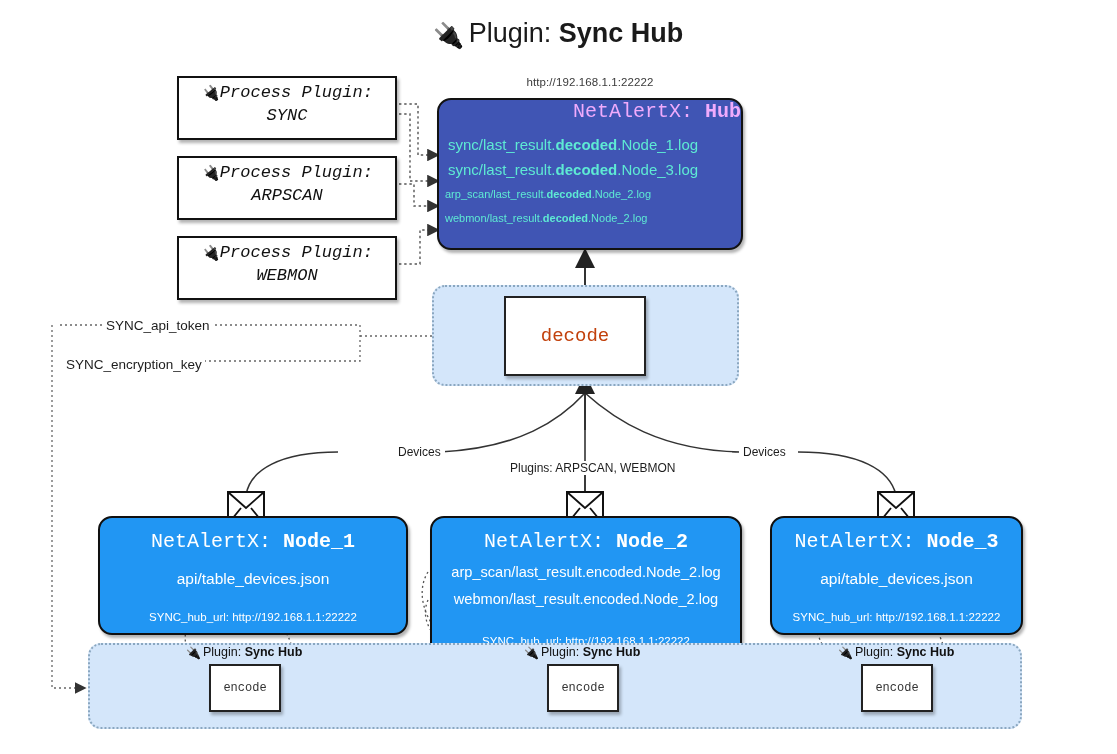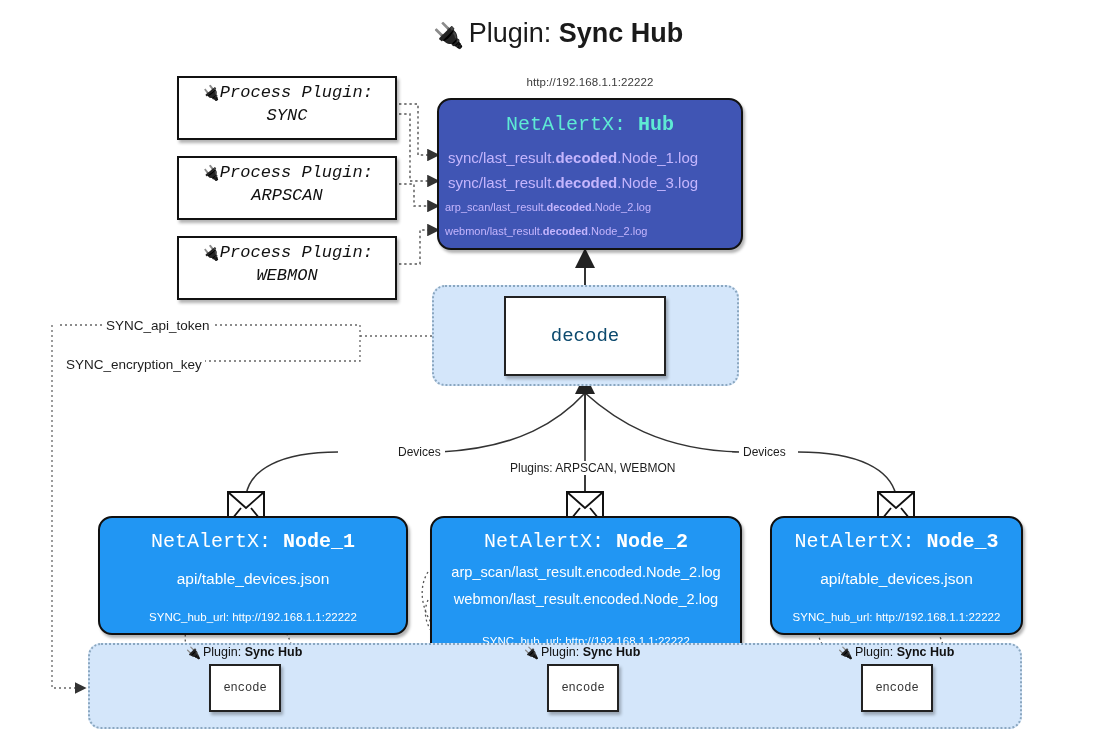--- a/index.html
+++ b/index.html
@@ -27,27 +27,27 @@
     font-size:11.5px;color:#3b3b3b;letter-spacing:.1px;
   }
 
   
   #hub{
     left:437px;top:98px;width:306px;height:152px;
     background:#4055b4;border:2px solid #121212;border-radius:14px;
     box-shadow:2px 3px 3px rgba(0,0,0,.30);
   }
   #hub .hub-title{
-    margin-top:13px;text-align:center;color:#5eead4;font-size:20px;
+    margin-top:0;text-align:right;color:#f0abfc;font-size:20px;
     font-family:"Liberation Mono","DejaVu Sans Mono",monospace;white-space:nowrap;
   }
   #hub .hub-title b{font-weight:bold;}
   #hub .loglist{margin-top:9px;}
   #hub .logline{
-    color:#c4b5fd;font-size:15px;white-space:nowrap;padding-left:9px;line-height:25px;
+    color:#5eead4;font-size:15px;white-space:nowrap;padding-left:9px;line-height:25px;
   }
   #hub .logline.tight{font-size:11px;padding-left:6px;line-height:24px;}
   #hub .logline b{font-weight:bold;}
 
   
   .procbox{
     width:220px;height:64px;background:#ffffff;border:2px solid #111111;
     box-shadow:2px 3px 3px rgba(0,0,0,.30);
     font-family:"Liberation Mono","DejaVu Sans Mono",monospace;
     font-size:17px;color:#111;text-align:center;line-height:1.32;
@@ -58,24 +58,24 @@
   #proc-sync{left:177px;top:76px;}
   #proc-arpscan{left:177px;top:156px;}
   #proc-webmon{left:177px;top:236px;}
 
   
   #decode-wrap{
     left:432px;top:285px;width:307px;height:101px;
     background:#d4e6fa;border:2px dotted #8aa7c0;border-radius:13px;
   }
   #decode-box{
-    left:504px;top:296px;width:162px;height:80px;background:#ffffff;
+    left:504px;top:296px;width:142px;height:80px;background:#ffffff;
     border:2px solid #222;box-shadow:2px 3px 3px rgba(0,0,0,.28);
     display:flex;align-items:center;justify-content:center;
-    font-family:"Liberation Mono","DejaVu Sans Mono",monospace;font-size:19px;color:#0c4a6e;
+    font-family:"Liberation Mono","DejaVu Sans Mono",monospace;font-size:19px;color:#c2410c;
   }
 
   
   .paramlabel{
     position:absolute;font-size:13.5px;color:#1d1d1d;background:#ffffff;
     padding:0 3px;white-space:nowrap;
   }
   #lbl-api-token{left:103px;top:318px;}
   #lbl-enc-key{left:63px;top:357px;}
 

